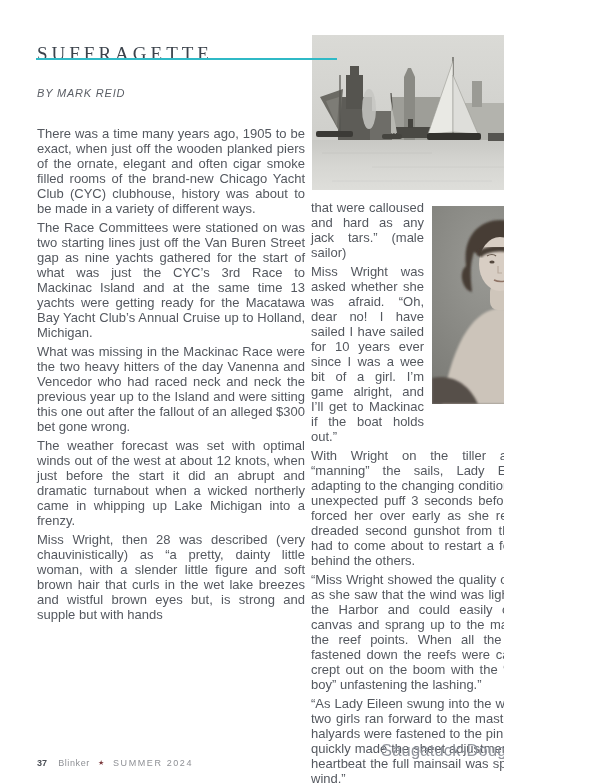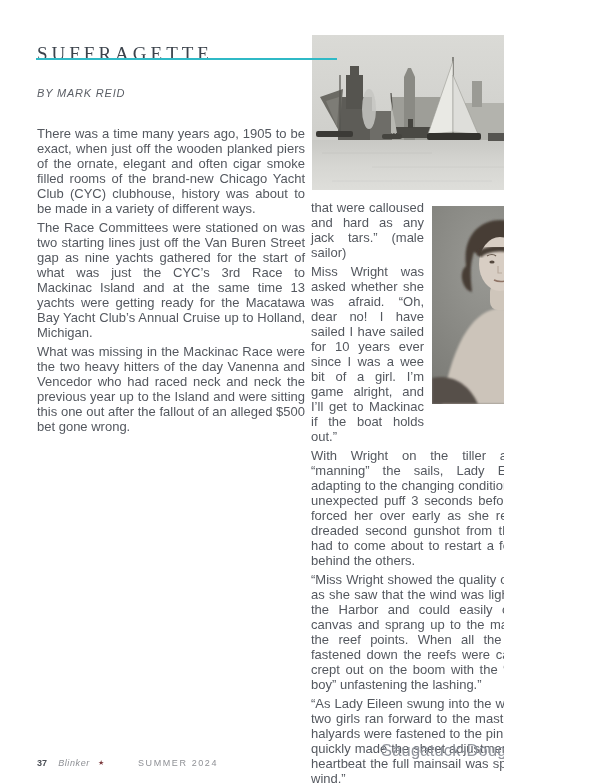--- a/index.html
+++ b/index.html
@@ -32,23 +32,23 @@
   }
   .watermark{
     position:absolute; left:381px; top:741px; z-index:7;
     font-size:16.5px; color:#8f939b; letter-spacing:0.2px; white-space:nowrap;
   }
   .footer{
     position:absolute; left:37px; top:758px; font-size:9px; color:#8e9095;
     letter-spacing:0.6px; white-space:nowrap;
   }
   .footer .pageno{ color:#4a4e55; font-weight:bold; margin-right:8px; letter-spacing:0;margin-top:46px; }
-  .footer .mag{ color:#8e9095; margin-right:5px;font-style:italic; }
+  .footer .mag{ color:#8e9095; margin-right:5px; }
   .footer .star{ color:#7d3b3e; font-size:7px; margin-right:5px; vertical-align:1px; }
-  .footer .issue{ letter-spacing:1.6px;margin-left:25px; }
+  .footer .issue{ letter-spacing:1.6px; }
   svg{ display:block; }
 </style>
 </head>
 <body>
 
 <div class="page">
 
   <h1 class="title">SUFFRAGETTE</h1>
 
   <div class="harbor-photo">
@@ -113,21 +113,23 @@
     </svg>
   </div>
 
   <div class="title-rule"></div>
 
   <div class="byline">BY MARK REID</div>
 
   <div class="col left-col">
     <p>There was a time many years ago, 1905 to be exact, when just off the wooden planked piers of the ornate, elegant and often cigar smoke filled rooms of the brand-new Chicago Yacht Club (CYC) clubhouse, history was about to be made in a variety of different ways.</p>
     <p>The Race Committees were stationed on was two starting lines just off the Van Buren Street gap as nine yachts gathered for the start of what was just the CYC’s 3rd Race to Mackinac Island and at the same time 13 yachts were getting ready for the Macatawa Bay Yacht Club’s Annual Cruise up to Holland, Michigan.</p>
-    <p>What was missing in the Mackinac Race were the two heavy hitters of the day Vanenna and Vencedor who had raced neck and neck the previous year up to the Island and were sitting this one out after the fallout of an alleged $500 bet gone wrong.</p>
+    <p>What was missing in the Mackinac Race were the two heavy hitters of the day Vanenna and Vencedor who had raced neck and neck the previous year up to the Island and were sitting this one out after the fallout of an alleged $300 bet gone wrong.</p>
+    <p>The weather forecast was set with optimal winds out of the west at about 12 knots, when just before the start it did an abrupt and dramatic turnabout when a wicked northerly came in whipping up Lake Michigan into a frenzy.</p>
+    <p>Miss Wright, then 28 was described (very chauvinistically) as “a pretty, dainty little woman, with a slender little figure and soft brown hair that curls in the wet lake breezes and wistful brown eyes but, is strong and supple but with hands</p>
   </div>
 
   <div class="col right-col">
 
     <div class="portrait-photo">
       <svg width="138" height="198" viewBox="0 0 138 198" xmlns="http://www.w3.org/2000/svg">
         <defs>
           <radialGradient id="pbg" cx="0.4" cy="0.3" r="1">
             <stop offset="0" stop-color="#9a9a95"></stop>
               <stop offset="1" stop-color="#6f6f6a"></stop>

